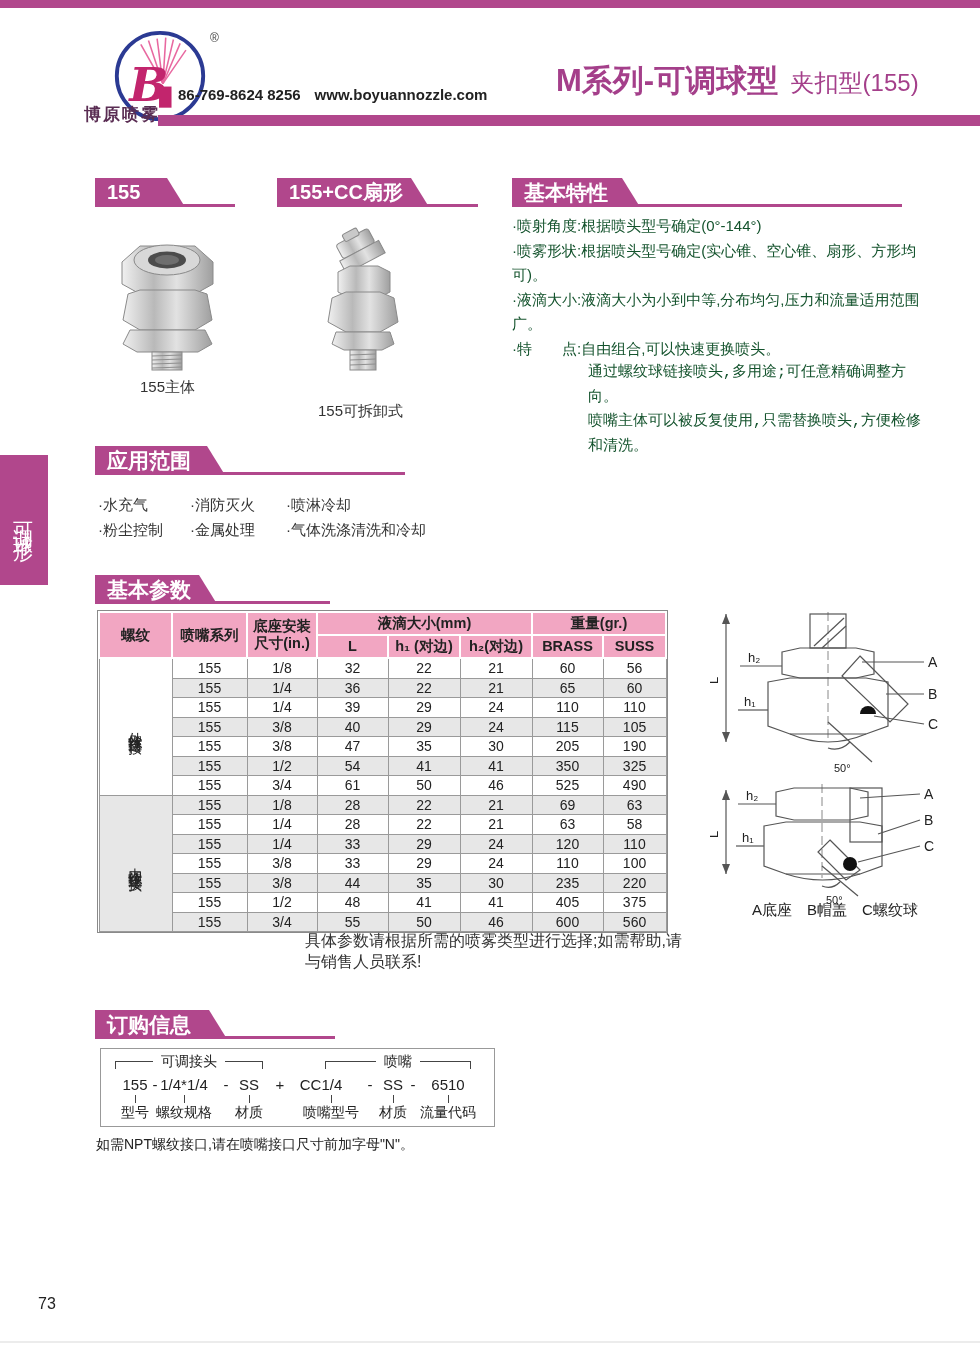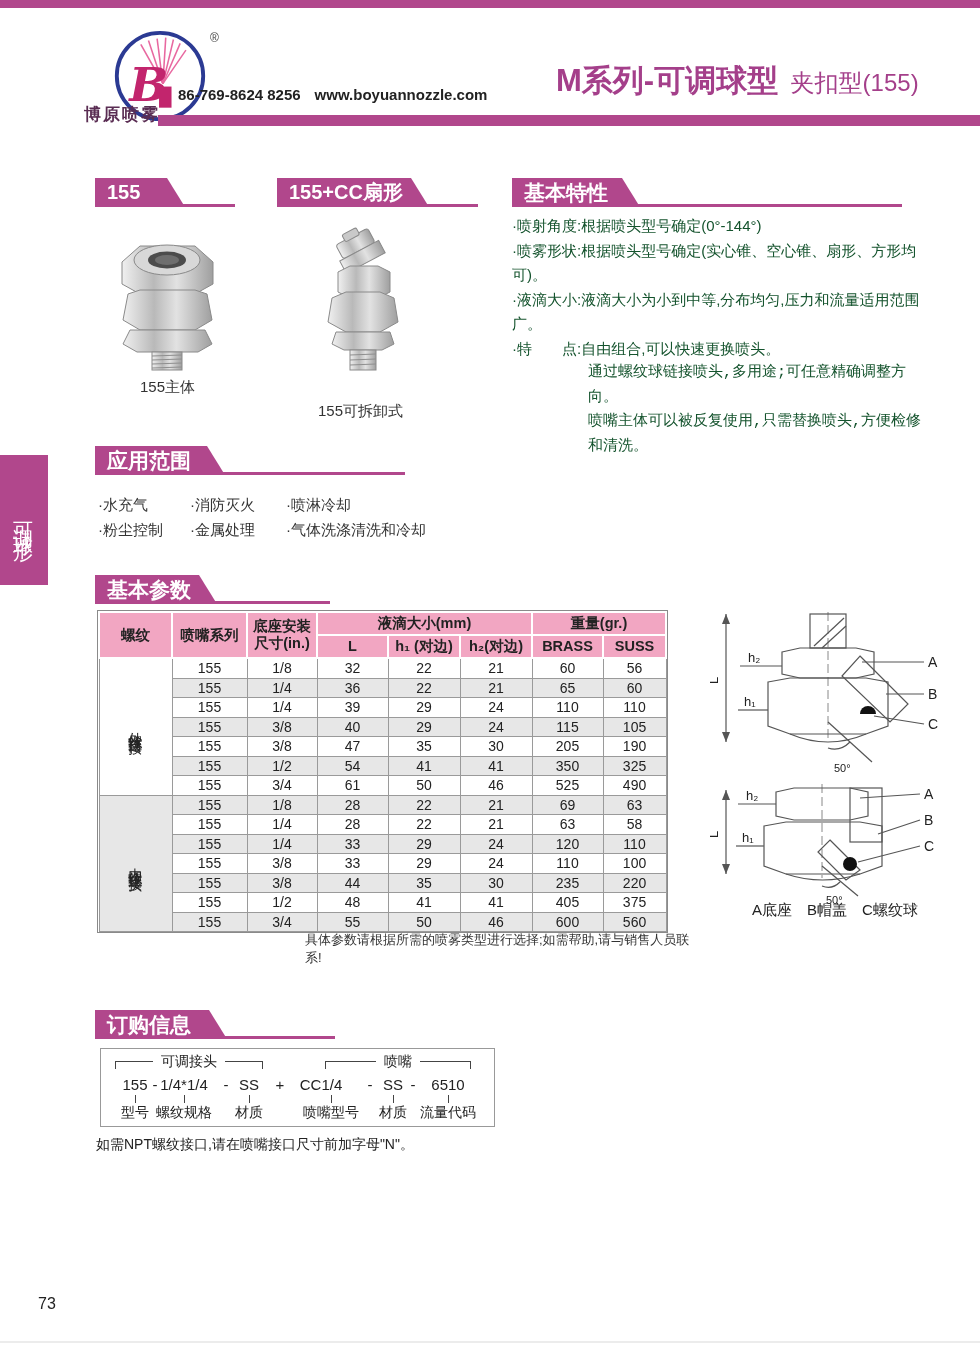--- a/index.html
+++ b/index.html
@@ -39,21 +39,21 @@
         font-size:15px;line-height:25px;color:#333;margin-top:8px;}
 
   
   .table-wrap{position:absolute;left:97px;top:610px;border:1px solid #8a8a8a;}
   .param-table{border-collapse:collapse;table-layout:fixed;width:567px;font-size:14px;color:#222;}
   .param-table th{background:#f2a6c2;border:2px solid #fff;font-weight:600;font-size:14.5px;padding:2px 0;line-height:17px;}
   .param-table td{border:1px solid #9a9a9a;text-align:center;padding:1px 0;line-height:16.5px;background:#fff;}
   .param-table tbody tr:nth-child(even) td{background:#e7e7e7;}
   .param-table td.grp{background:#fff;writing-mode:vertical-rl;text-orientation:upright;letter-spacing:2px;
                       font-size:14px;text-align:center;vertical-align:middle;}
-  .table-note{position:absolute;left:305px;top:931px;width:390px;font-size:13px;color:#333;}
+  .table-note{position:absolute;left:305px;top:931px;width:390px;font-size:16px;color:#333;}
 
   
   .diag-caption{position:absolute;left:705px;top:901px;width:260px;text-align:center;font-size:15px;color:#222;}
   .dline{stroke:#555;stroke-width:1.2;fill:none;}
 
   
   .order-box{position:absolute;left:100px;top:1048px;width:393px;height:77px;border:1px solid #999;}
   .bracket{position:absolute;top:12px;height:7px;border-top:1px solid #444;border-left:1px solid #444;border-right:1px solid #444;}
   .bracket .blabel{position:absolute;left:50%;top:-9px;transform:translateX(-50%);background:#fff;
                    padding:0 8px;font-size:14px;color:#222;white-space:nowrap;}

